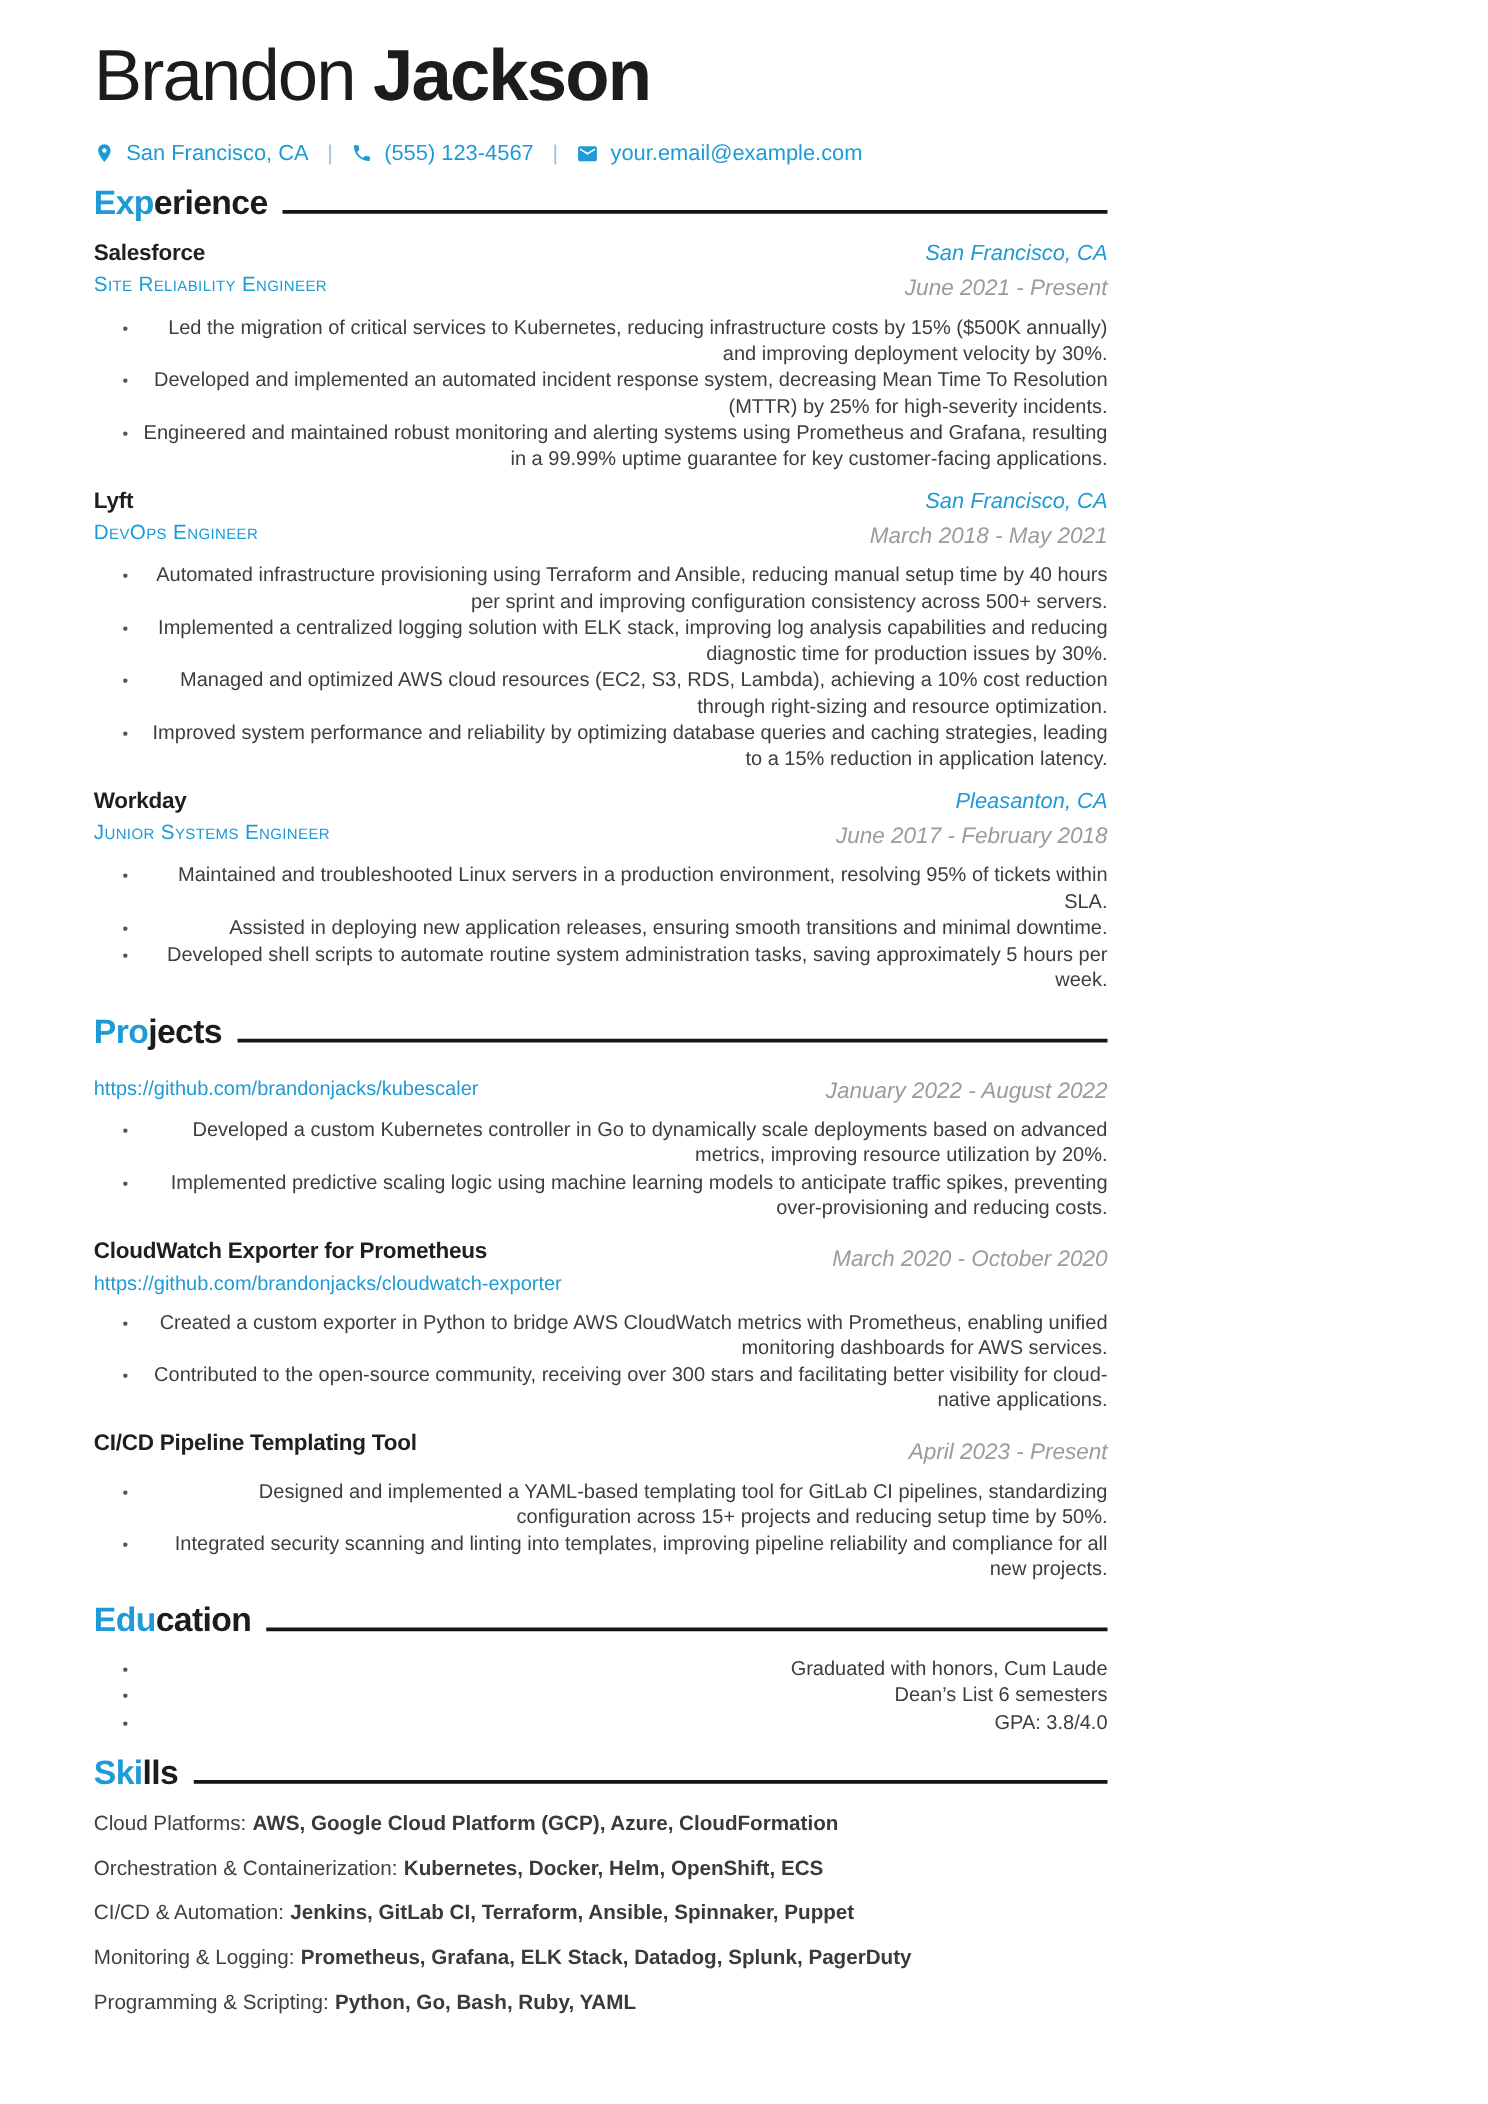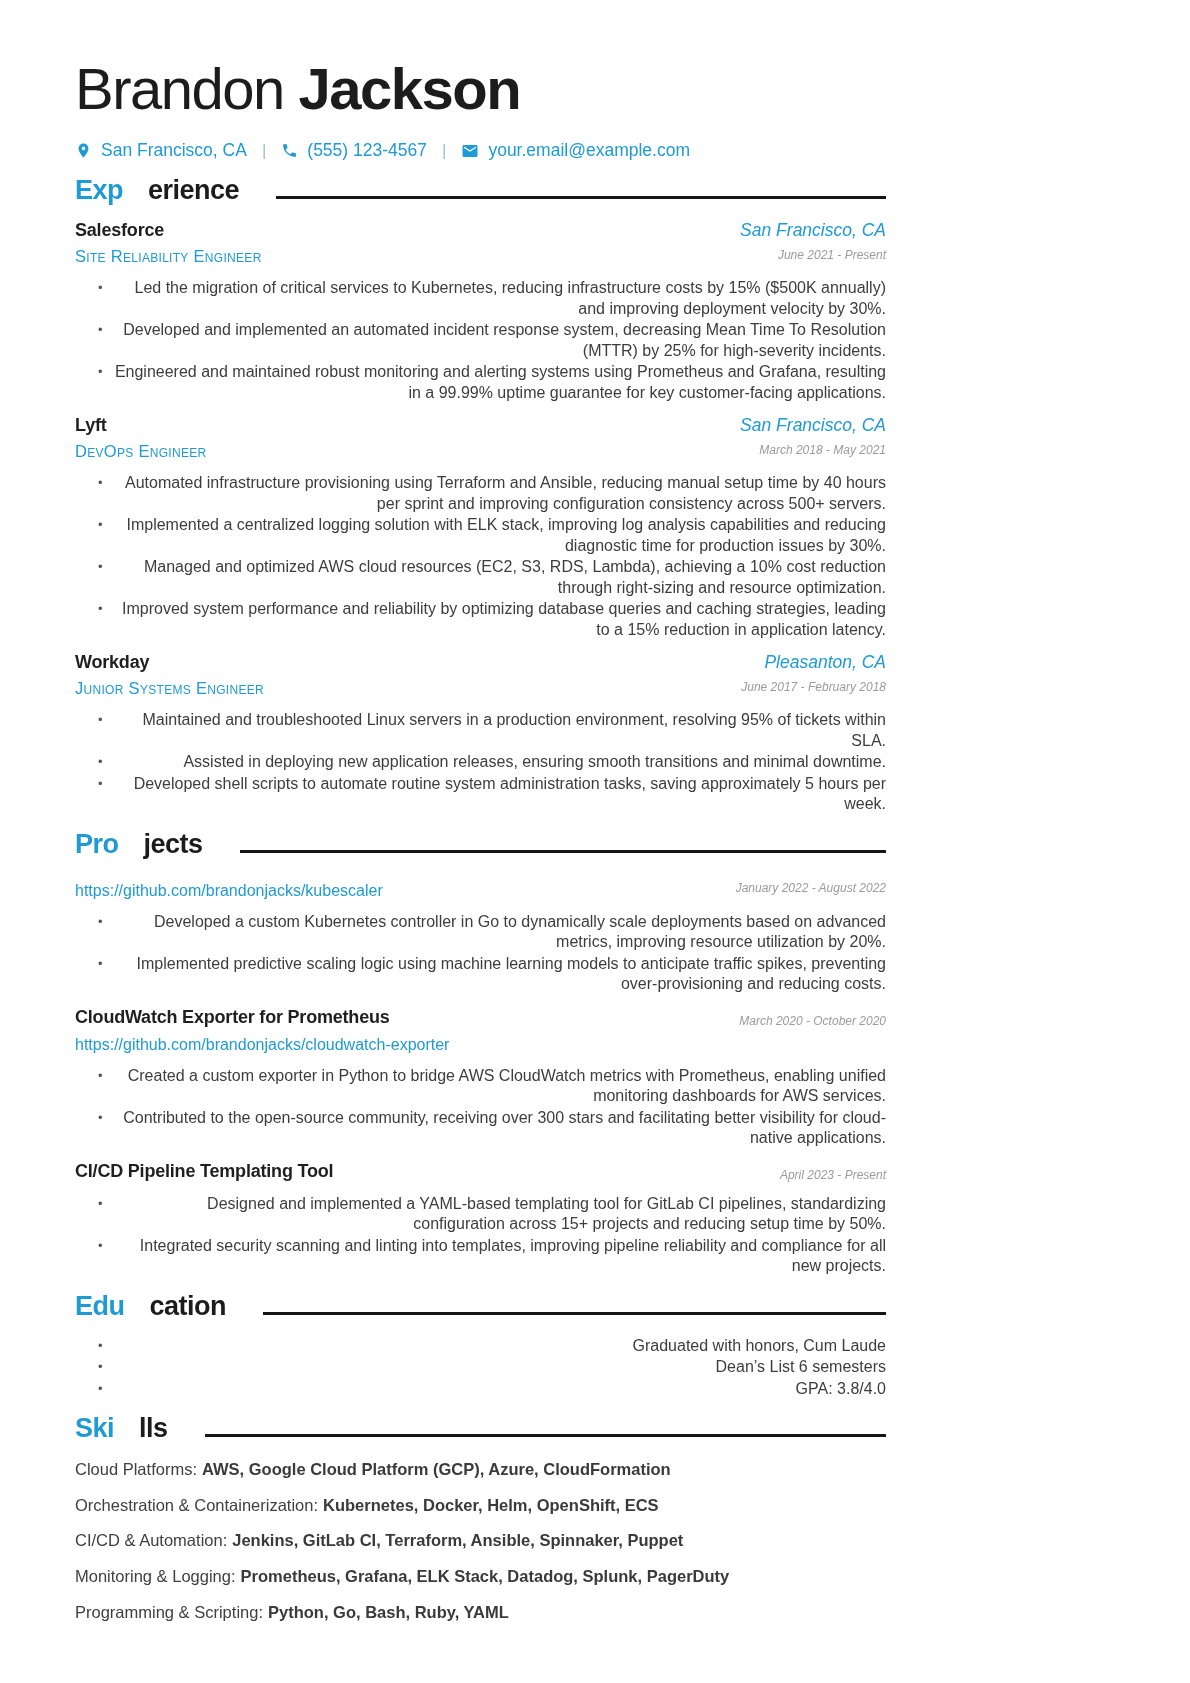--- a/index.html
+++ b/index.html
@@ -3,46 +3,46 @@
 <meta charset="utf-8">
 <style>
   * { margin:0; padding:0; box-sizing:border-box; }
   html,body { background:#ffffff; }
   body {
     width:1190px; min-height:1683px;
     font-family:"Liberation Sans","DejaVu Sans",sans-serif;
     color:#3d3d3d;
     -webkit-font-smoothing:antialiased;
   }
-  .page { width:966px; min-height:1683px; padding:60px 80px 40px 75px; background:#fff; }
+  .page { width:966px; min-height:1683px; padding:32px 80px 40px 75px; background:#fff; }
 
   
   .name { font-size:58px; line-height:1.0; color:#1c1c1c; font-weight:400; letter-spacing:-1.5px; }
   .name .last { font-weight:700; }
   .contact { display:flex; align-items:center; gap:15px; margin-top:22px; font-size:17.5px; color:var(--blue); }
   .citem { display:flex; align-items:center; gap:9px; }
   .citem svg { display:block; }
   .sep { color:#9cc0d8; font-size:17px; }
 
   :root { --blue:#1e9ad5; --ink:#1c1c1c; --gray:#9b9b9b; }
 
   
   .sec-title { display:flex; align-items:flex-end; margin-top:14px; margin-bottom:14px;
-               font-size:27px; font-weight:700; color:var(--ink); letter-spacing:-0.5px; line-height:1.15;gap:25px; }
+               font-size:27px; font-weight:700; color:var(--ink); letter-spacing:-0.5px; line-height:1.15; }
   .sec-title .accent { color:var(--blue); }
   .sec-title .rule { flex:1; border-bottom:3px solid #161616; margin-left:12px; margin-bottom:7px; }
 
   
   .entry { margin-top:12px; }
   .entry-head { display:flex; justify-content:space-between; align-items:flex-start; }
   .company { font-size:18px; font-weight:700; color:#1f1f1f; letter-spacing:-0.2px; }
   .role { font-variant:small-caps; color:var(--blue); font-size:16.5px; margin-top:6px; letter-spacing:0.3px; }
   .head-right { text-align:right; flex-shrink:0; padding-left:20px; }
   .loc { color:var(--blue); font-style:italic; font-size:17.5px; }
-  .dates { color:var(--gray); font-style:italic; font-size:12px; margin-top:7px; }
+  .dates { color:var(--gray); font-style:italic; font-size:18px; margin-top:7px; }
 
   
   ul.bullets { list-style:none; margin-top:12px; padding-left:23px;text-align:right; }
   ul.bullets li { position:relative; padding-left:15px; font-size:16px; line-height:20.5px; color:#3d3d3d; margin-bottom:1px; }
   ul.bullets li::before { content:"\2022"; position:absolute; left:0; top:0; color:#555; font-size:13px; line-height:20.5px; }
 
   
   .proj-url { display:inline-block; color:var(--blue); font-size:16px; margin-top:8px; text-decoration:none; }
 
   

